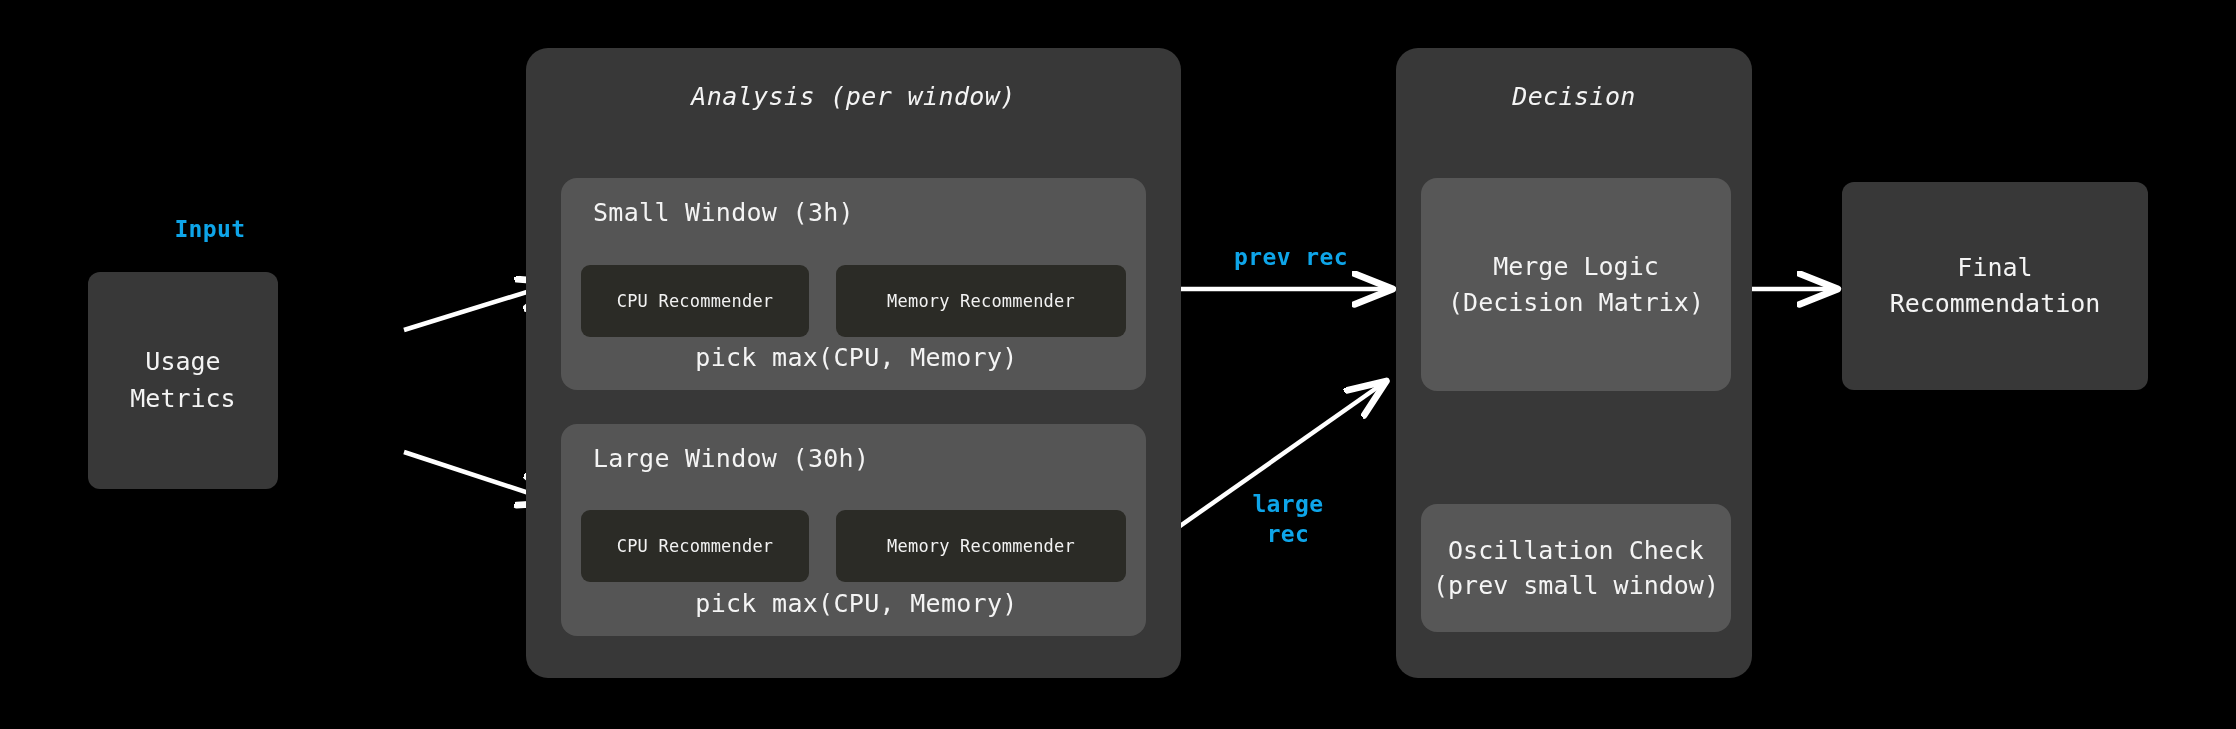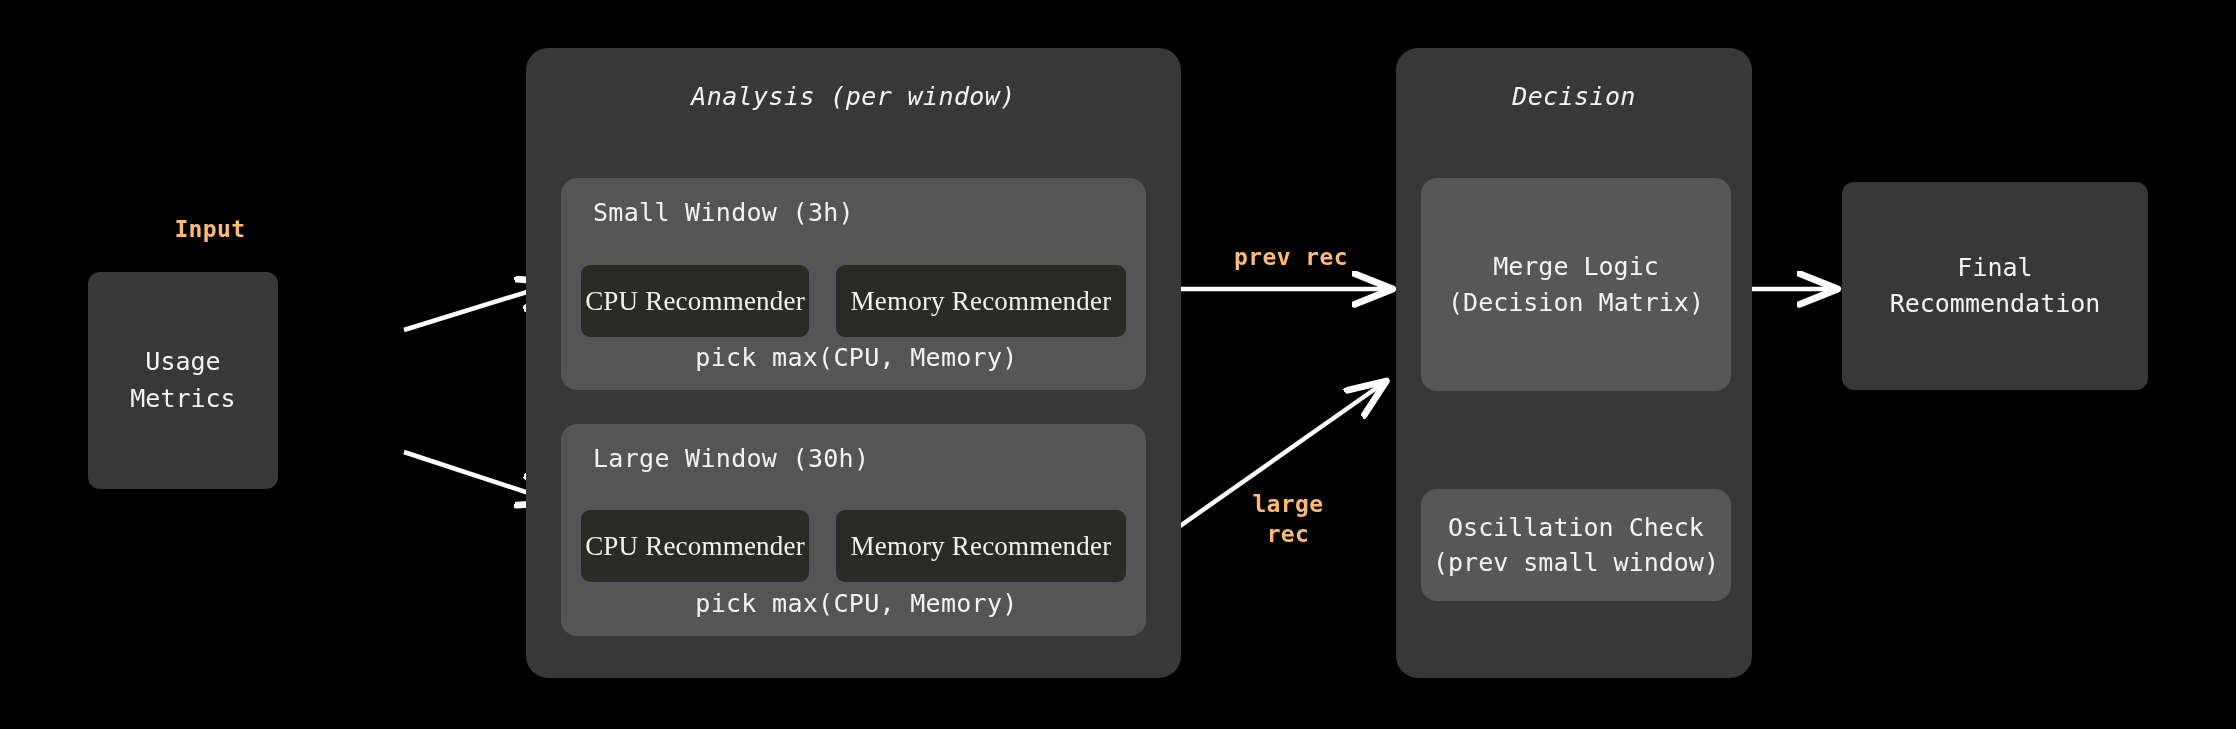--- a/index.html
+++ b/index.html
@@ -64,23 +64,22 @@
   
   .leaf {
     position: absolute;
     box-sizing: border-box;
     background: #2b2b26;
     border-radius: 9px;
     display: flex;
     align-items: center;
     justify-content: center;
     color: #f2f2f2;
-    font-size: 27px;
+    font-size: 17px;
     letter-spacing: 0.2px;
-    font-family: Liberation Serif, serif;
   }
 
   
   .decision-box {
     position: absolute;
     box-sizing: border-box;
     background: #575757;
     border-radius: 16px;
     display: flex;
     align-items: center;
@@ -104,21 +103,21 @@
     color: #f4f4f4;
     font-size: 25px;
     text-align: center;
     white-space: pre-line;
     line-height: 1.45;
   }
 
   
   .float-label {
     position: absolute;
-    color: #fdba74;
+    color: #0ea5e9;
     font-size: 23px;
     font-weight: bold;
     text-align: center;
     white-space: pre-line;
     line-height: 1.32;
     letter-spacing: 0.4px;
   }
 
   
   #edges {
@@ -183,19 +182,19 @@
   <div class="float-label" style="left:1228px; top:489px; width:120px;">large
 rec</div>
 
   <div class="cluster" style="left:1396px; top:48px; width:356px; height:630px;">
     <div class="cluster-title" style="top:34px;">Decision</div>
   </div>
 
   <div class="decision-box" style="left:1421px; top:178px; width:310px; height:213px;">Merge Logic
 (Decision Matrix)</div>
 
-  <div class="decision-box" style="left:1421px; top:489px; width:310px; height:112px;">Oscillation Check
+  <div class="decision-box" style="left:1421px; top:504px; width:310px; height:128px;">Oscillation Check
 (prev small window)</div>
 
   <div class="plain-box" style="left:1842px; top:182px; width:306px; height:208px;">Final
 Recommendation</div>
 
 </div>
 
 </body></html>

